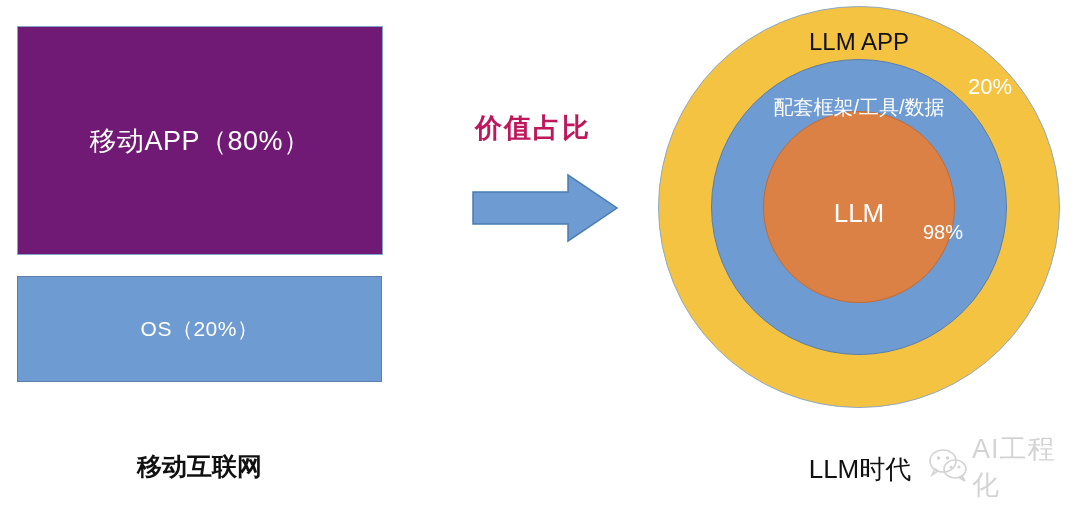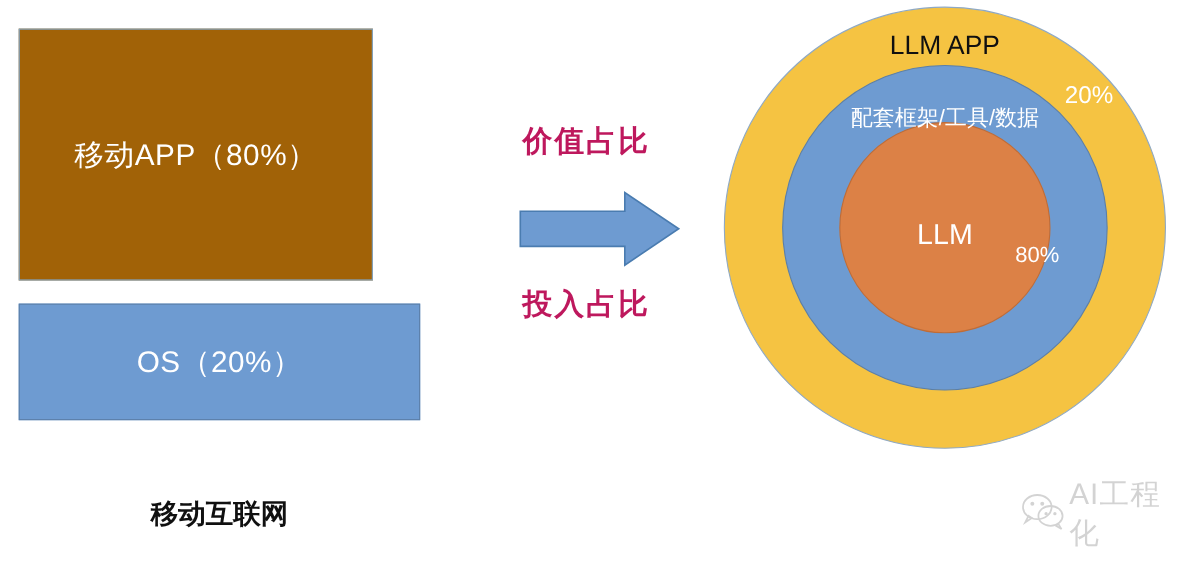--- a/index.html
+++ b/index.html
@@ -28,35 +28,35 @@
     box-sizing: border-box;
     display: flex;
     align-items: center;
     justify-content: center;
     color: #ffffff;
     letter-spacing: 0.5px;
   }
   .box-app {
     left: 17px;
     top: 26px;
-    width: 322px;
+    width: 366px;
     height: 229px;
-    background: #a16207;
+    background: #701a75;
     border: 1px solid #7FA6C9;
     font-size: 27px;
     text-align: right;
   }
   .box-os {
     left: 17px;
     top: 276px;
     width: 365px;
     height: 106px;
     background: #6E9BD1;
     border: 1px solid #5B7FA8;
-    font-size: 27px;
+    font-size: 21px;
   }
   .caption-left {
     position: absolute;
     left: 17px;
     top: 450px;
     width: 365px;
     text-align: center;
     font-size: 25px;
     font-weight: bold;
     color: #101010;
@@ -195,38 +195,38 @@
   <div class="caption-left">移动互联网</div>
 
   <div class="mid-label mid-label-top">价值占比</div>
 
   <div class="arrow-wrap">
     <svg width="150" height="72" viewBox="0 0 150 72" aria-hidden="true">
       <polygon points="3,20 98,20 98,3 147,36 98,69 98,52 3,52" fill="#6E9BD1" stroke="#4A7CB0" stroke-width="1.5"></polygon>
     </svg>
   </div>
 
-  <div class="mid-label mid-label-bot">投入占比</div>
 
   <div class="rings">
     <div class="ring ring-outer"></div>
     <div class="ring ring-mid"></div>
     <div class="ring ring-inner"></div>
 
     <div class="ring-txt txt-llm-app">LLM APP</div>
 
     <div class="ring-txt txt-20">20%</div>
 
     <div class="ring-txt txt-llm">LLM</div>
 
     <div class="ring-txt txt-framework">配套框架/工具/数据</div>
 
-    <div class="ring-txt txt-80">80%</div>
-  </div>
-
+    <div class="ring-txt txt-80">98%</div>
+  </div>
+
+  <div class="caption-right">LLM时代</div>
 
   <div class="watermark">
     <span class="wm-logo">
       <svg width="40" height="34" viewBox="0 0 40 34" aria-hidden="true">
         <ellipse cx="15" cy="13" rx="13" ry="11" fill="none" stroke="#8d8d8d" stroke-width="1.6"></ellipse>
         <path d="M7 21 L4 27 L10 23 Z" fill="none" stroke="#8d8d8d" stroke-width="1.6"></path>
         <circle cx="10.5" cy="10" r="1.8" fill="#8d8d8d"></circle>
         <circle cx="19.5" cy="10" r="1.8" fill="#8d8d8d"></circle>
         <ellipse cx="27" cy="21" rx="11" ry="9" fill="none" stroke="#8d8d8d" stroke-width="1.6"></ellipse>
         <path d="M34 28 L37 33 L32 30 Z" fill="none" stroke="#8d8d8d" stroke-width="1.6"></path>

